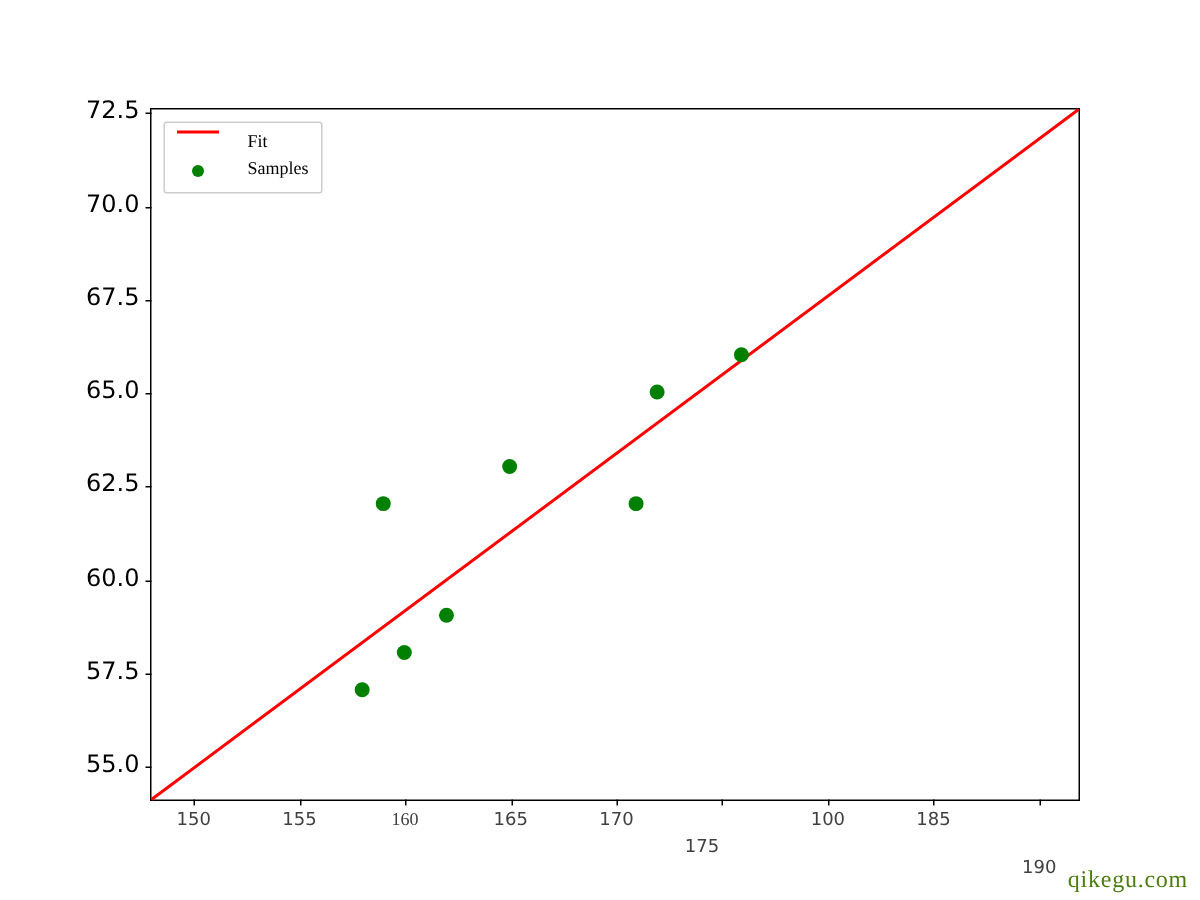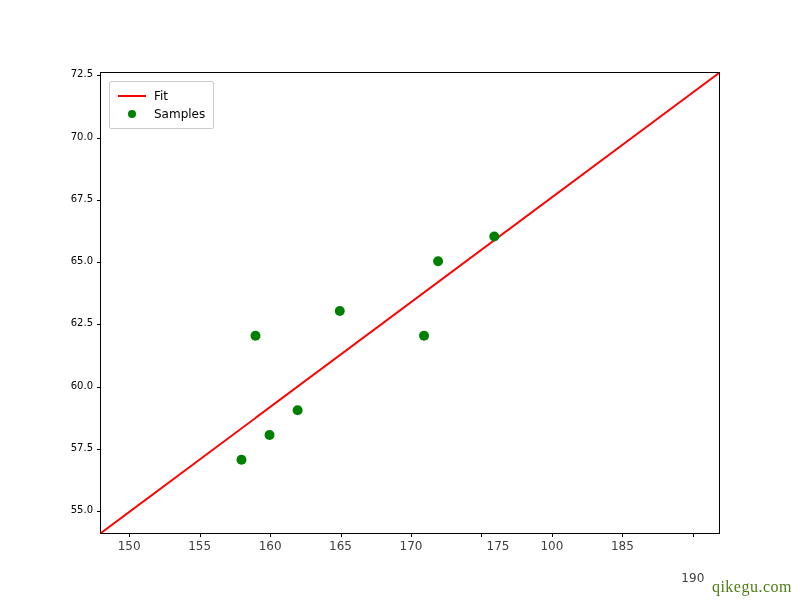--- a/index.html
+++ b/index.html
@@ -51,40 +51,40 @@
       top: 100%;
       transform: translate(-50%, 6px);
       font-size: 12px;
       color: #404040;
       white-space: nowrap;
     }
     .ticklabel-y {
       position: absolute;
       right: 100%;
       transform: translate(-8px, 50%);
-      font-size: 10px;
+      font-size: 16px;
       color: #000;
       white-space: nowrap;
       text-align: right;
     }
     .legend {
       position: absolute;
       left: 8px;
       top: 8px;
       background: #fff;
       border: 1px solid #ccc;
       border-radius: 2px;
       padding: 5px 8px;
       font-size: 12px;
     }
     .legend-row {
       display: flex;
-      align-items: center;
-      gap: 8px;
+      gap: 19px;
       height: 18px;
+      font-family: Liberation Serif, serif;
     }
     .legend-swatch-line {
       width: 28px;
       height: 2px;
       background: red;
     }
     .legend-swatch-dot {
       width: 28px;
       display: flex;
       align-items: center;
@@ -134,27 +134,27 @@
           </span>
         <span>Samples</span>
       </div>
     </div>
 
   <div class="tick-x" style="left: 28.1818px;"></div>
       <div class="ticklabel-x" style="left: 28.1818px;">150</div>
       <div class="tick-x" style="left: 98.6364px;"></div>
       <div class="ticklabel-x" style="left: 98.6364px;">155</div>
       <div class="tick-x" style="left: 169.091px;"></div>
-      <div class="ticklabel-x" style="left: 169.091px;">160</div>
+      <div class="ticklabel-x" style="left: 169.091px; font-family: Liberation Serif, serif;">160</div>
       <div class="tick-x" style="left: 239.545px;"></div>
       <div class="ticklabel-x" style="left: 239.545px;">165</div>
       <div class="tick-x" style="left: 310px;"></div>
       <div class="ticklabel-x" style="left: 310px;">170</div>
       <div class="tick-x" style="left: 380.455px;"></div>
-      <div class="ticklabel-x" style="left: 397px;">175</div>
+      <div class="ticklabel-x" style="left: 367px; margin-top: 18px;">175</div>
       <div class="tick-x" style="left: 450.909px;"></div>
       <div class="ticklabel-x" style="left: 450.909px;">100</div>
       <div class="tick-x" style="left: 521.364px;"></div>
       <div class="ticklabel-x" style="left: 521.364px;">185</div>
       <div class="tick-x" style="left: 591.818px;"></div>
       <div class="ticklabel-x" style="left: 591.818px; margin-top: 32px;">190</div>
       <div class="tick-y" style="top: 438.327px;"></div>
       <div class="ticklabel-y" style="bottom: 23.6731px;">55.0</div>
       <div class="tick-y" style="top: 376.029px;"></div>
       <div class="ticklabel-y" style="bottom: 85.9709px;">57.5</div>

